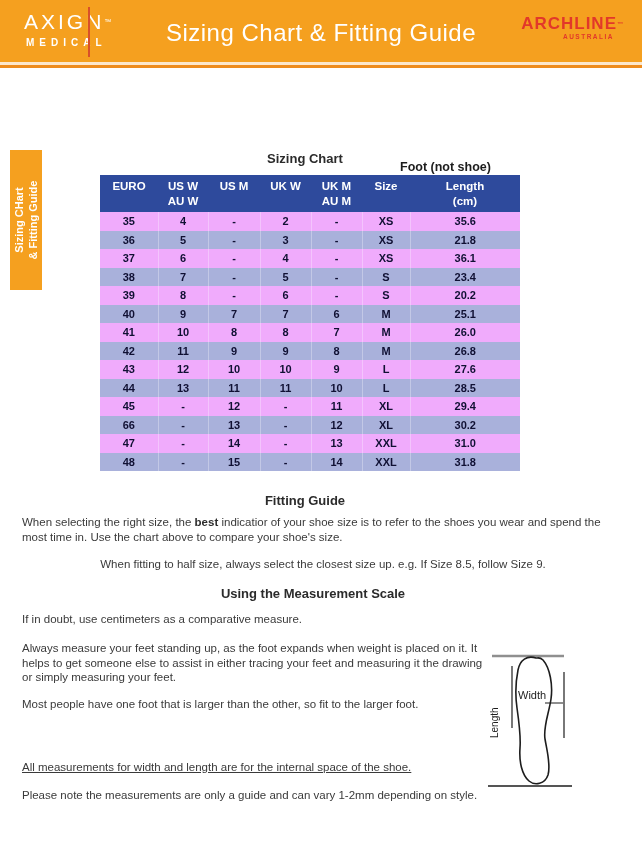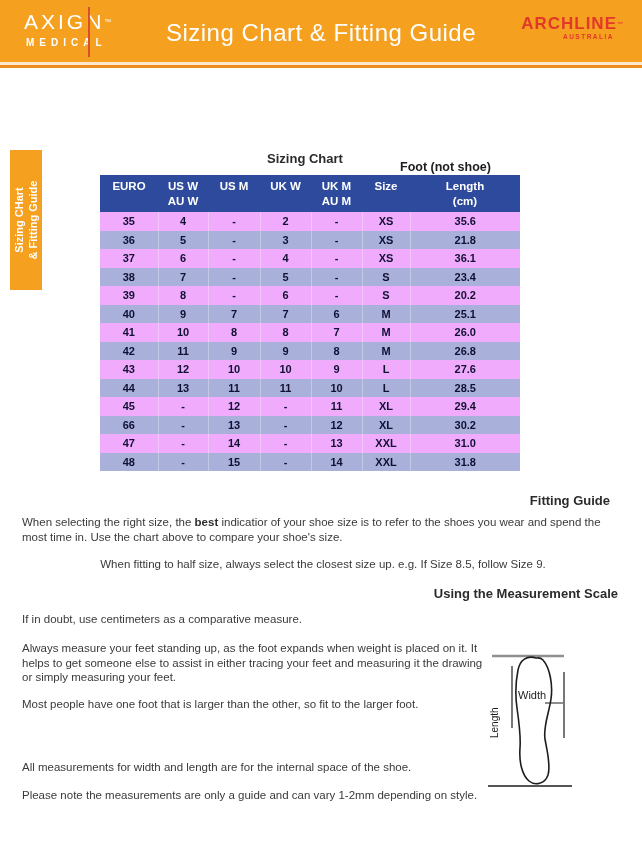--- a/index.html
+++ b/index.html
@@ -46,31 +46,31 @@
   .th-sub{line-height:15px;min-height:15px;}
   th.col-length, td.col-length{text-align:right;padding-right:14px;}
   th.col-length{padding-right:12px;}
   table.sizing td{height:18.5px;padding:0;text-align:center;font-size:11px;font-weight:bold;
                   color:#101033;border-right:1px solid rgba(255,255,255,0.30);}
   table.sizing td:last-child{border-right:none;}
   tr.r-blue td{background:#f0abfc;}
   tr.r-peri td{background:#A9B1DB;margin-top:14px;}
 
   
-  .sec-title{position:absolute;left:0;width:610px;text-align:right;
+  .sec-title{position:absolute;left:0;width:610px;text-align:center;
              font-size:13px;font-weight:bold;color:#2b2b2b;}
   .para{position:absolute;left:22px;font-size:11.5px;line-height:14.5px;color:#3a3a3a;}
   #fitting-title{top:493px;}
   #fg-p1{top:515px;width:602px;}
   #fg-p2{top:557px;width:602px;text-align:center;}
   #measure-title{top:586px;margin-left:8px;}
   #ms-p1{top:612px;width:560px;}
   #ms-p2{top:641px;width:468px;}
   #ms-p3{top:697px;width:560px;}
-  #ms-p4{top:760px;width:560px;}
+  #ms-p4{top:760px;width:560px;text-decoration:underline;}
   #ms-p5{top:788px;width:468px;}
   .bold{font-weight:bold;color:#2d2d2d;}
 
   
   .foot-diagram{position:absolute;left:484px;top:646px;width:92px;height:148px;}
 </style>
 </head>
 <body>
 
 <div class="page">

